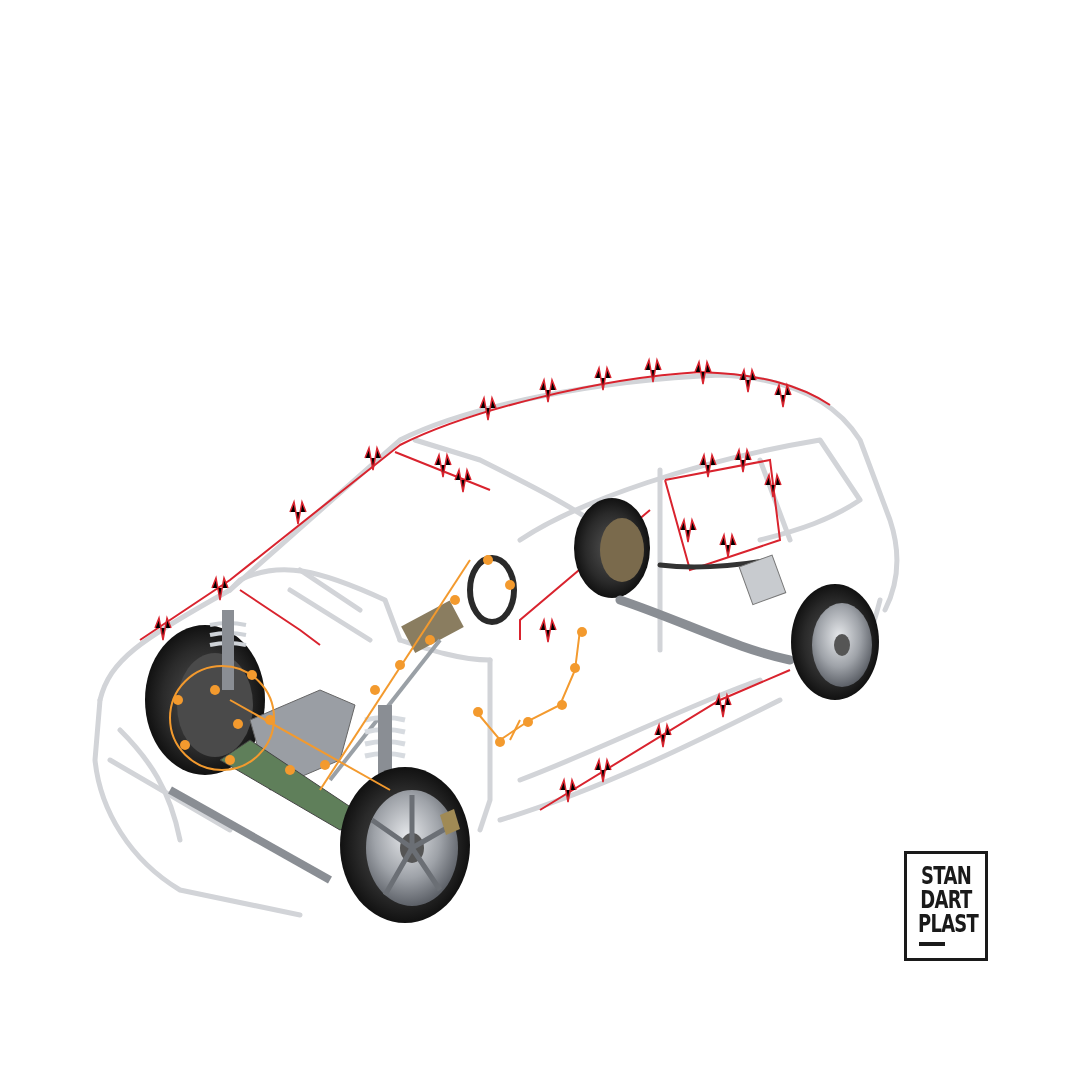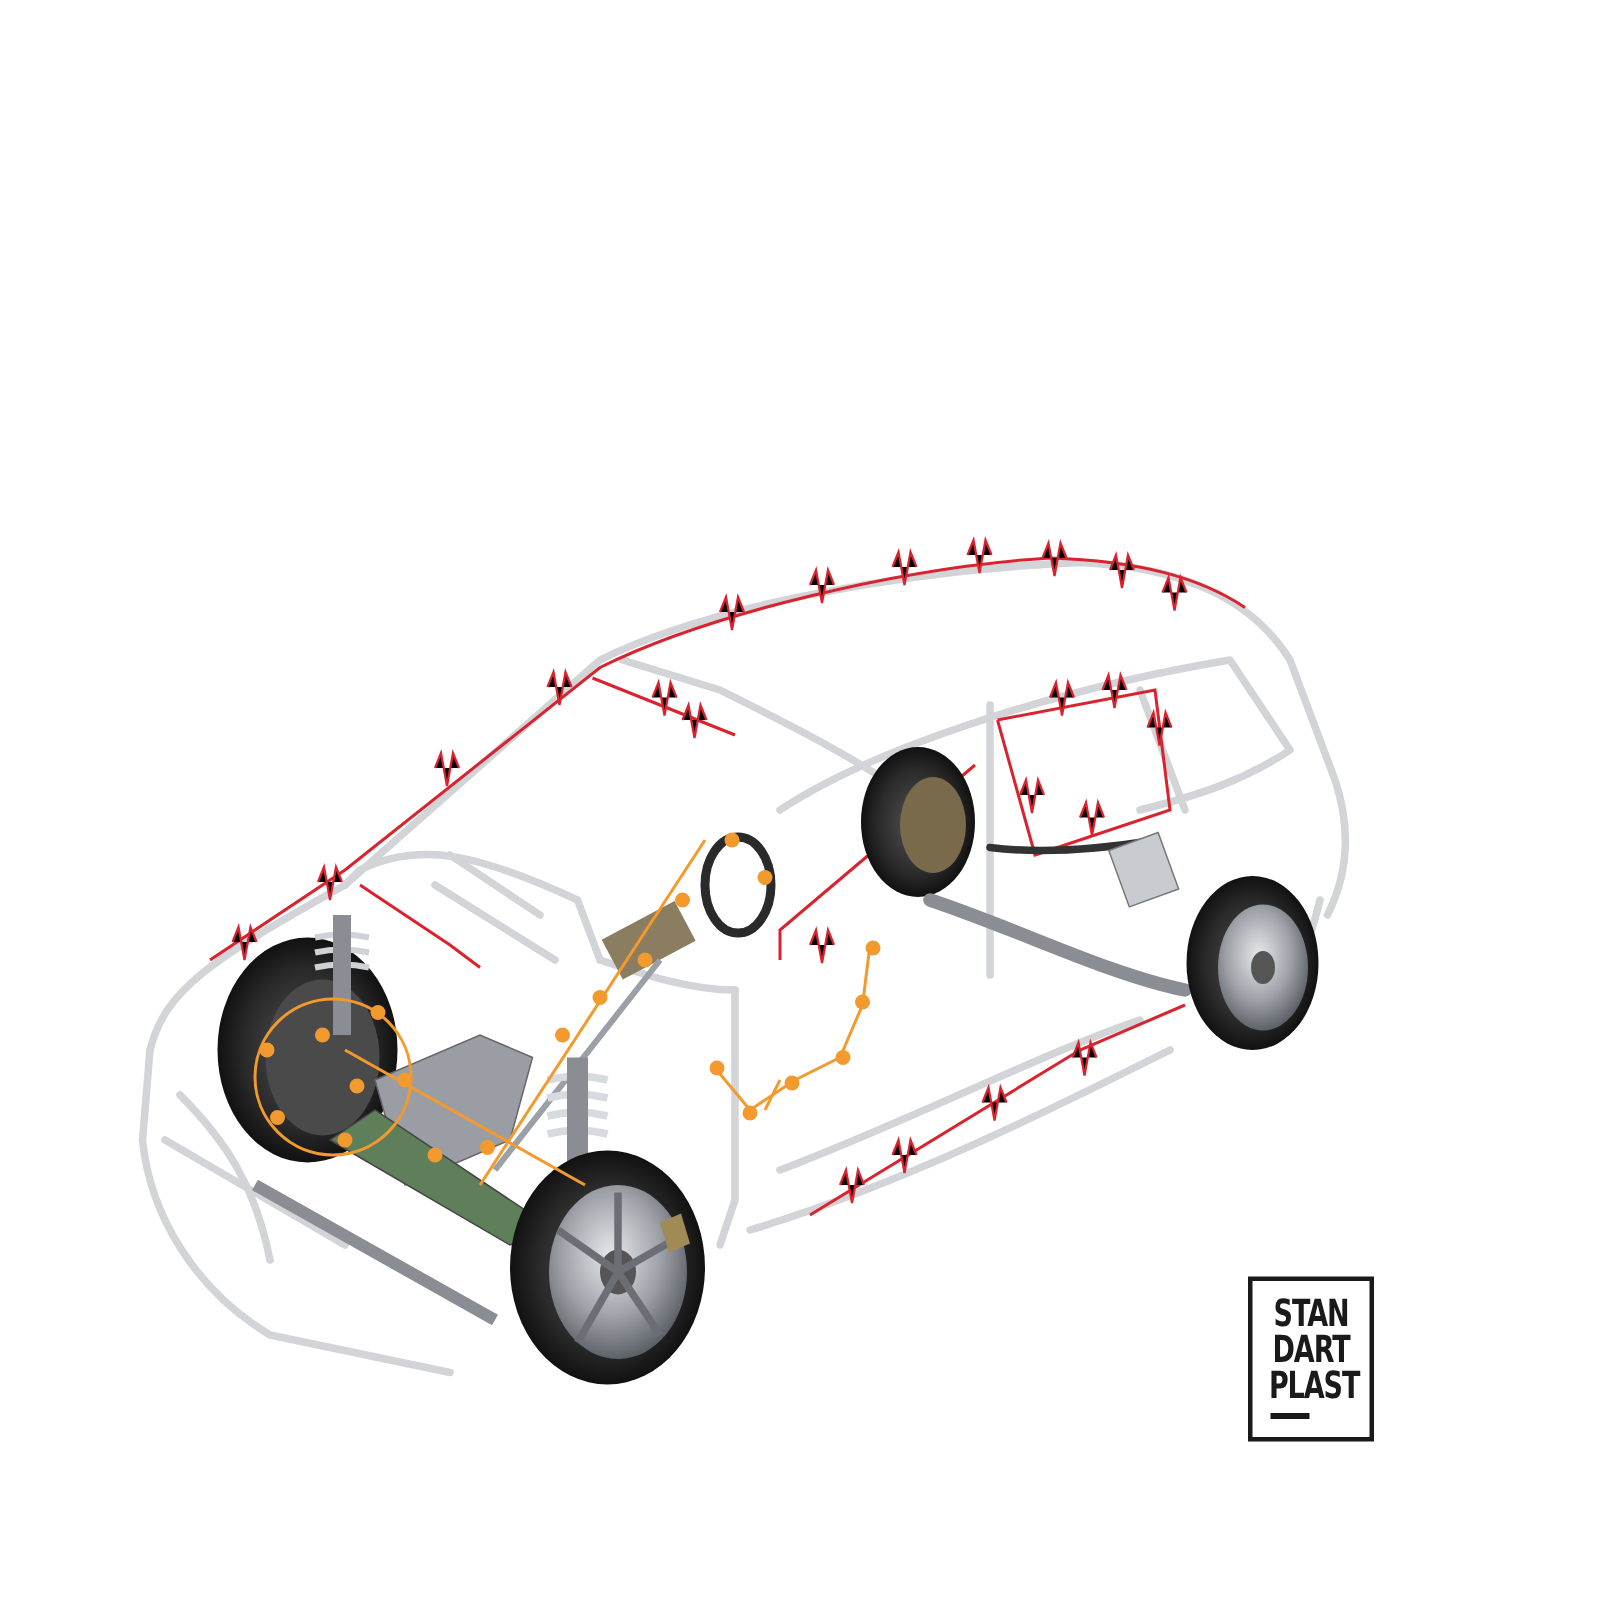--- a/index.html
+++ b/index.html
@@ -1,18 +1,18 @@
 <!DOCTYPE html>
 <html><head>
 <meta charset="utf-8">
 <style>
   html, body { margin:0; padding:0; }
   body { width:1080px; height:1080px; background:#ffffff; position:relative; overflow:hidden; font-family:"Liberation Sans", sans-serif; }
   #scene { position:absolute; left:0; top:0; width:1080px; height:1080px; }
-  .logo { position:absolute; left:832px; top:851px; width:84px; height:110px; border:3px solid #1a1a1a; box-sizing:border-box; background:#fff; }
+  .logo { position:absolute; left:904px; top:851px; width:84px; height:110px; border:3px solid #1a1a1a; box-sizing:border-box; background:#fff; }
   .logo-text { position:absolute; left:0; right:0; top:10px; text-align:center; font-family:"DejaVu Sans", sans-serif; font-weight:bold; font-size:25px; line-height:24px; letter-spacing:-1px; color:#1a1a1a; transform:scaleX(0.72); transform-origin:center top; }
   .logo-text span { display:block; }
   .logo-bar { position:absolute; left:12px; top:88px; width:26px; height:4px; background:#1a1a1a; }
 </style>
 </head>
 <body>
 
 <svg id="scene" viewBox="0 0 1080 1080" xmlns="http://www.w3.org/2000/svg">
   <defs>
     <radialGradient id="tireG" cx="50%" cy="50%" r="50%">

